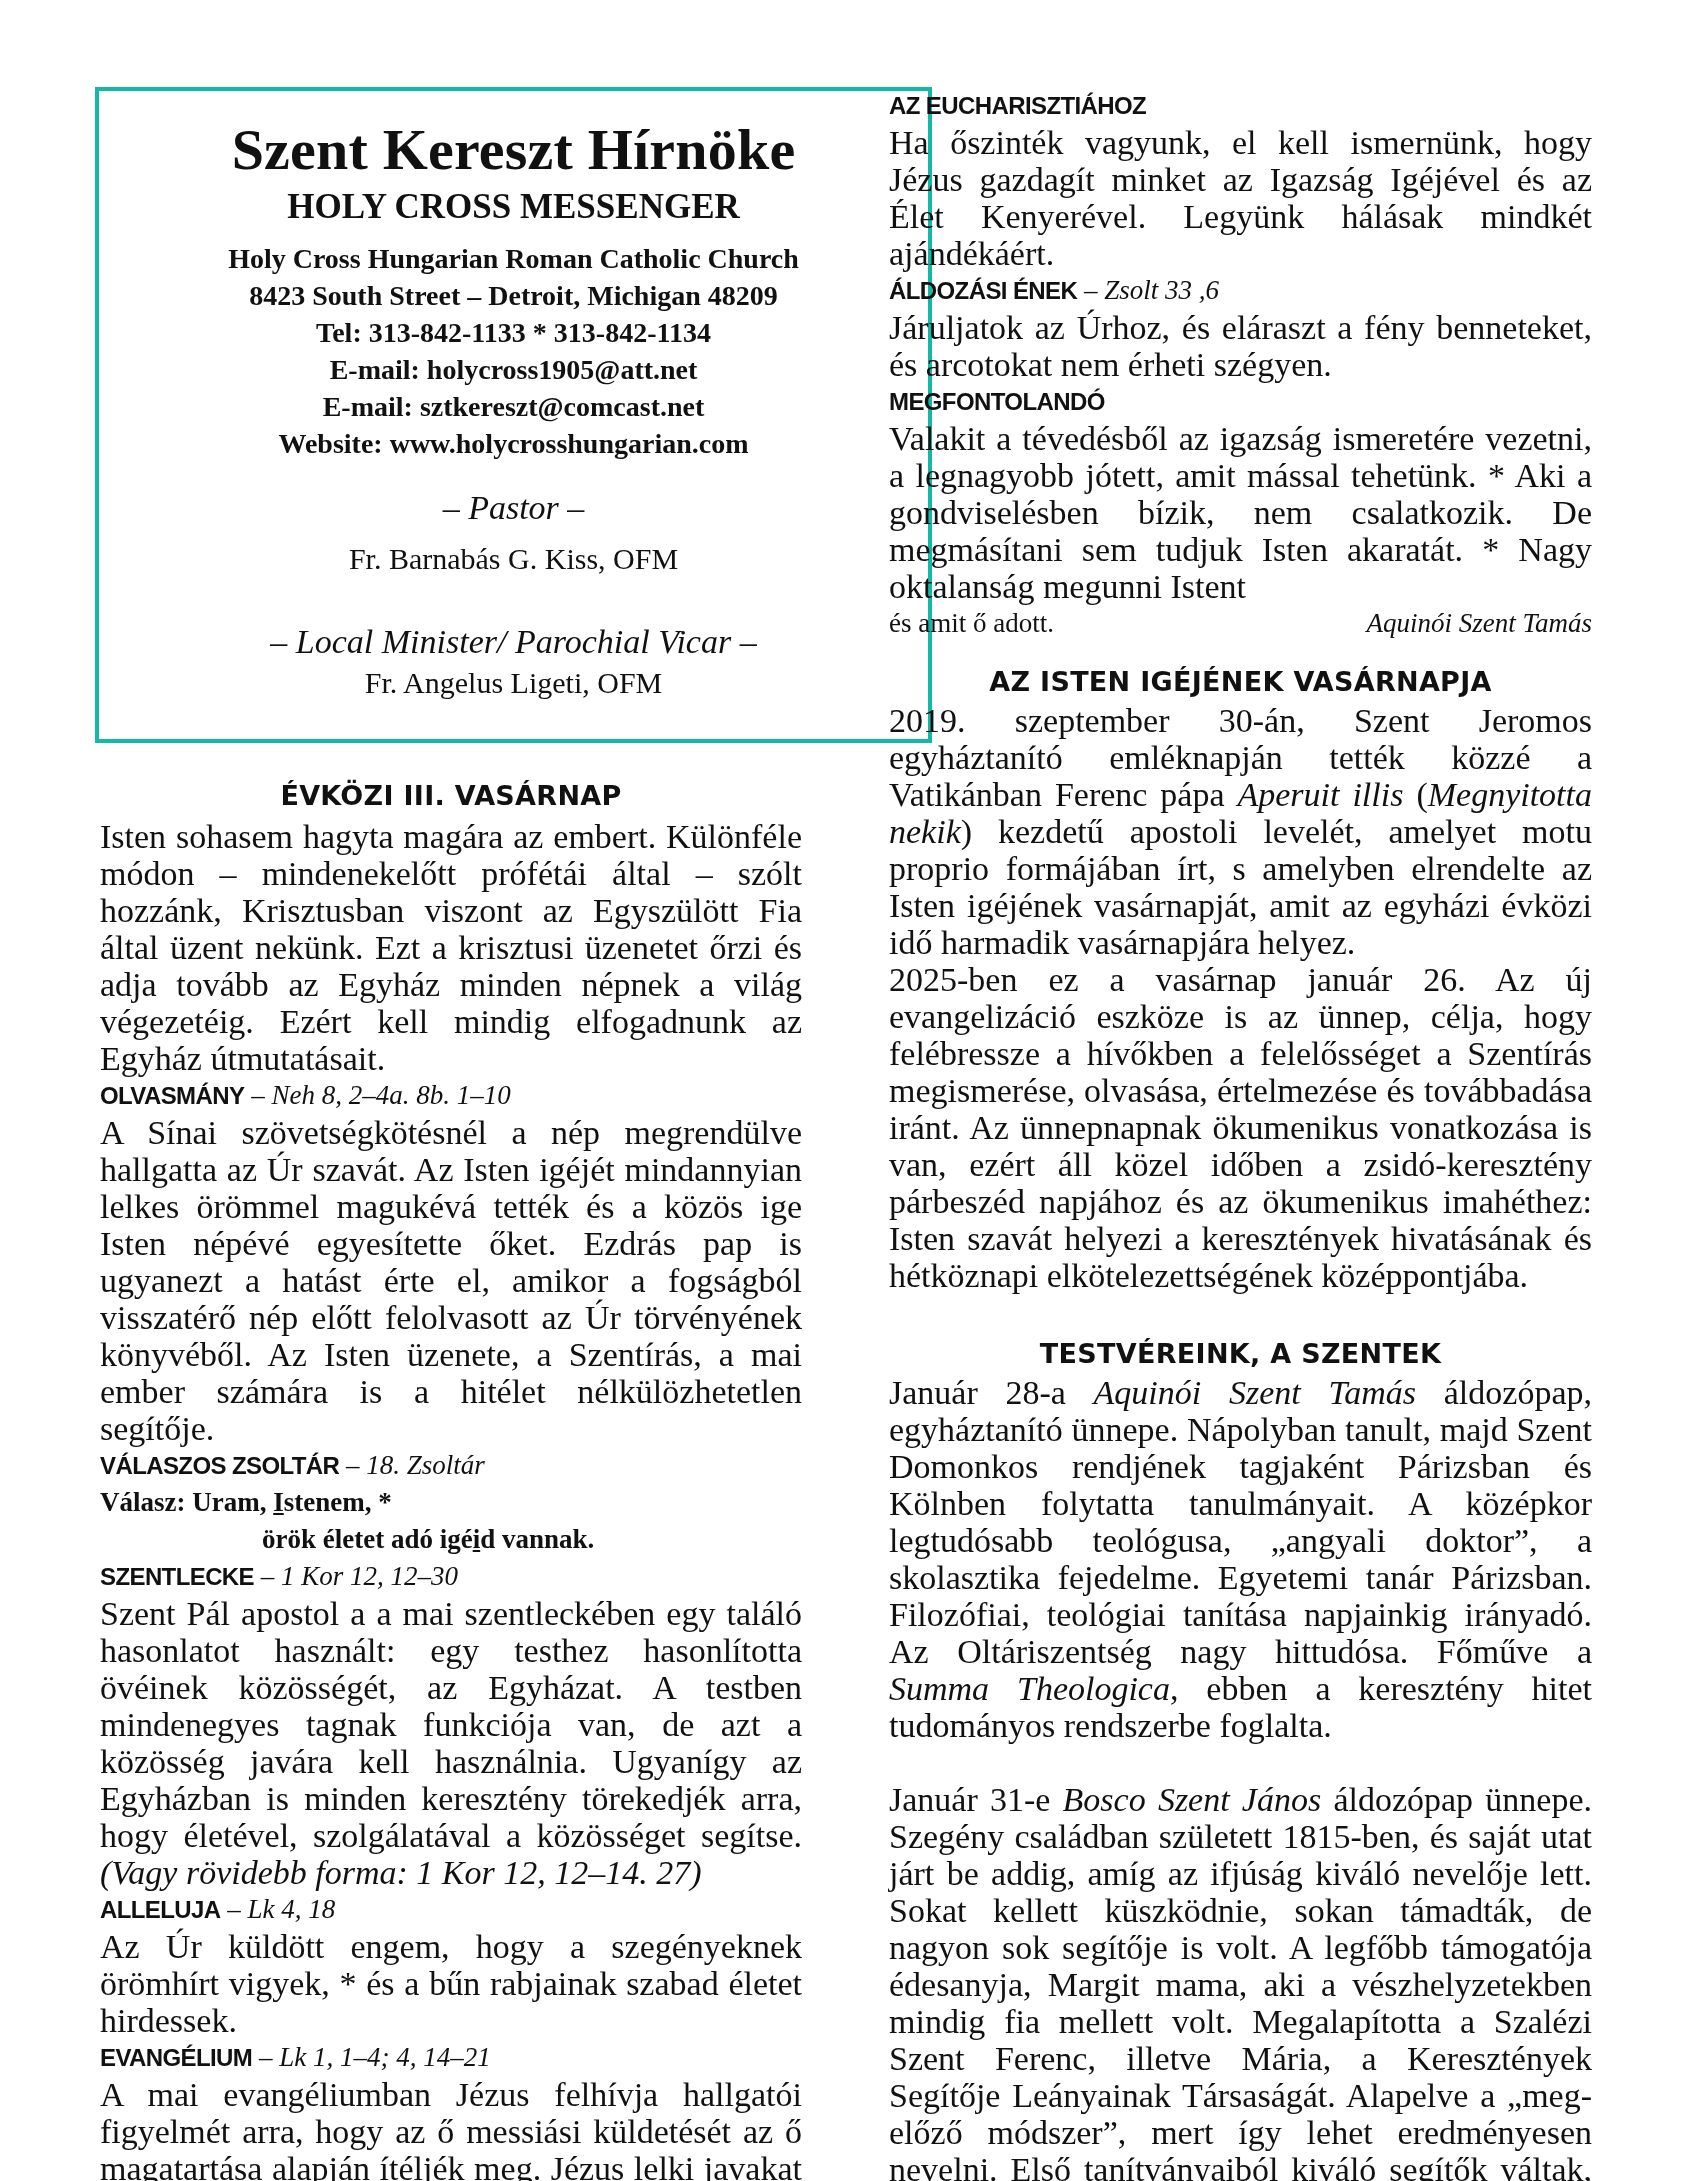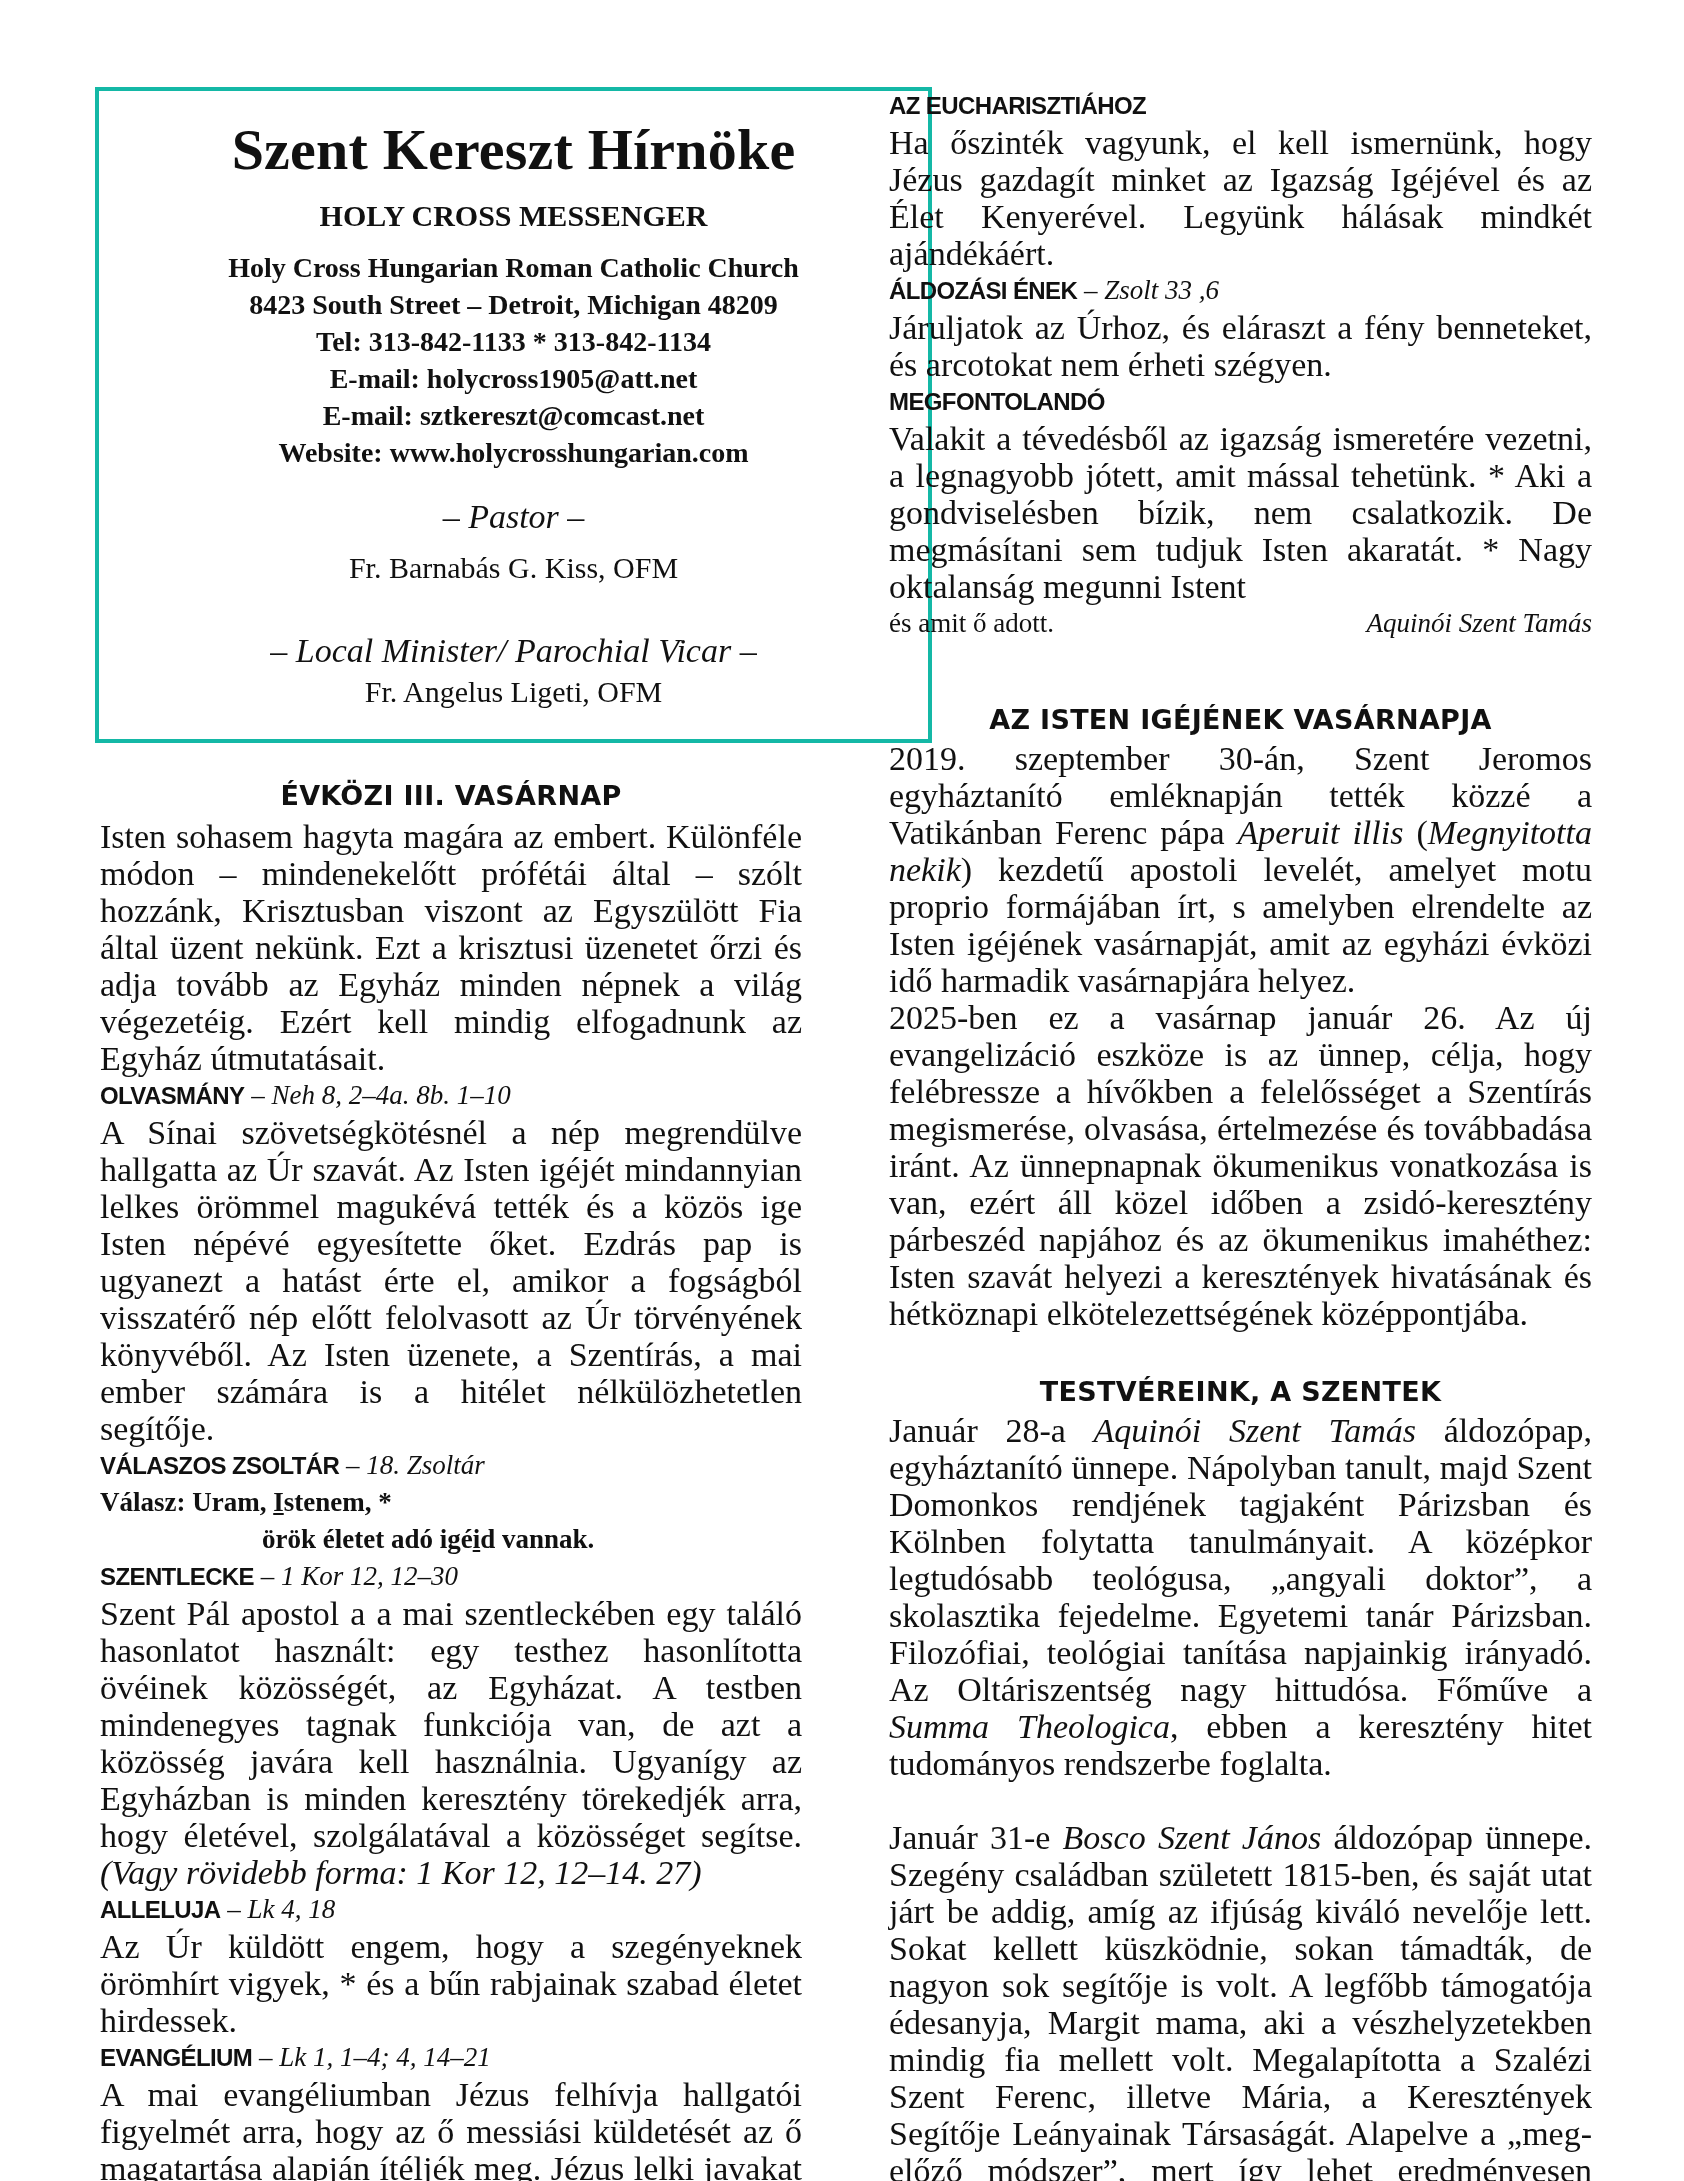--- a/index.html
+++ b/index.html
@@ -8,21 +8,21 @@
   .col { position: absolute; top: 0; }
   .col-left { left: 100px; width: 702px; }
   .col-right { left: 889px; width: 703px; }
 
   
   .masthead {
     position: absolute; left: 95px; top: 87px; width: 837px; height: 656px;
     border: 4px solid #14b8a6; box-sizing: border-box; text-align: center;
   }
   .mh-title { font-family: "Liberation Serif", serif; font-weight: bold; font-size: 58px; margin-top: 26px; line-height: 66px; letter-spacing: 0.2px; }
-  .mh-sub { font-family: "Liberation Serif", serif; font-weight: bold; font-size: 30px; line-height: 42px; margin-top: 12px; }
+  .mh-sub { font-family: "Liberation Serif", serif; font-weight: bold; font-size: 35px; line-height: 42px; margin-top: 3px; }
   .mh-line { font-family: "Liberation Serif", serif; font-weight: bold; font-size: 28px; line-height: 37px; }
   .mh-line.first { margin-top: 12px; }
   .mh-role { font-family: "Liberation Serif", serif; font-style: italic; font-size: 34px; line-height: 40px; margin-top: 26px; }
   .mh-role.second { margin-top: 44px; text-align: center; }
   .mh-name { font-family: "Liberation Serif", serif; font-size: 30px; line-height: 38px; margin-top: 12px; }
   .mh-name.second { margin-top: 2px; }
 
   
   .para { font-family: "Liberation Serif", serif; font-size: 34px; line-height: 37px; text-align: justify; margin: 0; hyphens: manual; }
   .label { font-family: "Liberation Sans", sans-serif; font-weight: bold; font-size: 24px; line-height: 37px; letter-spacing: -0.6px; }
@@ -93,21 +93,21 @@
   </div>
   <p class="para">Járuljatok az Úrhoz, és eláraszt a fény benneteket, és ar­cotokat nem érheti szégyen.</p>
 
   <div class="label">MEGFONTOLANDÓ</div>
   <p class="para">Valakit a tévedésből az igazság ismeretére vezetni, a leg­nagyobb jótett, amit mással tehetünk. * Aki a gond­viselésben bízik, nem csalatkozik. De megmásítani sem tudjuk Isten akaratát. * Nagy oktalanság megunni Istent</p>
   <div class="attrib-row">
     <span>és amit ő adott.</span>
     <span class="it">Aquinói Szent Tamás</span>
   </div>
 
-  <h2 class="section-title" style="margin-top:58px;">AZ ISTEN IGÉJÉNEK VASÁRNAPJA</h2>
+  <h2 class="section-title" style="margin-top:20px;">AZ ISTEN IGÉJÉNEK VASÁRNAPJA</h2>
   <p class="para"><span>2019. szeptember 30-án, Szent Jeromos egyháztanító emléknapján tették közzé a Vatikánban Ferenc pápa </span><span class="it">Aperuit illis</span><span> (</span><span class="it">Megnyitotta nekik</span><span>) kezdetű apostoli le­velét, amelyet motu proprio formájában írt, s amelyben elrendelte az Isten igéjének vasárnapját, amit az egyházi évközi idő harmadik vasárnapjára helyez.</span></p>
   <p class="para">2025-ben ez a vasárnap január 26. Az új evangelizáció eszköze is az ünnep, célja, hogy felébressze a hívőkben a felelősséget a Szentírás megismerése, olvasása, értelme­zése és továbbadása iránt. Az ünnepnapnak ökumenikus vonatkozása is van, ezért áll közel időben a zsidó-keresz­tény párbeszéd napjához és az ökumenikus imahéthez: Isten szavát helyezi a keresztények hivatásának és hét­köznapi elkötelezettségének középpontjába.</p>
 
   <h2 class="section-title" style="margin-top:40px;">TESTVÉREINK, A SZENTEK</h2>
   <p class="para"><span>Január 28-a </span><span class="it">Aquinói Szent Tamás</span><span> áldozópap, egyházta­nító ünnepe. Nápolyban tanult, majd Szent Domonkos rendjének tagjaként Párizsban és Kölnben folytatta ta­nulmányait. A középkor legtudósabb teológusa, „angyali doktor”, a skolasztika fejedelme. Egyetemi tanár Párizs­ban. Filozófiai, teológiai tanítása napjainkig irányadó. Az Oltáriszentség nagy hittudósa. Főműve a </span><span class="it">Summa Theologica</span><span>, ebben a keresztény hitet tudományos rend­szerbe foglalta.</span></p>
   <p class="para" style="margin-top:37px;"><span>Január 31-e </span><span class="it">Bosco Szent János</span><span> áldozópap ünnepe. Sze­gény családban született 1815-ben, és saját utat járt be addig, amíg az ifjúság kiváló nevelője lett. Sokat kellett küszködnie, sokan támadták, de nagyon sok segítője is volt. A legfőbb támogatója édesanyja, Margit mama, aki a vészhelyzetekben mindig fia mellett volt. Megalapí­totta a Szalézi Szent Ferenc, illetve Mária, a Kereszté­nyek Segítője Leányainak Társaságát. Alapelve a „meg­előző módszer”, mert így lehet eredményesen nevelni. Első tanítványaiból kiváló segítők váltak, akik nemcsak a munkában, hanem az életszentségben is példaképek lettek. Az egyik legkiemelkedőbb Savio Szent Domon­kos. Don Bosco Torinóban halt meg 1888-ban. Rendje (a szaléziek = SDB) és világi munkatársai szerte a világon, így hazánkban is működnek és folytatják áldásos te­vékenységüket a szent alapító szándékai szerint.</span></p>
 </div>
 
 
 </body></html>

